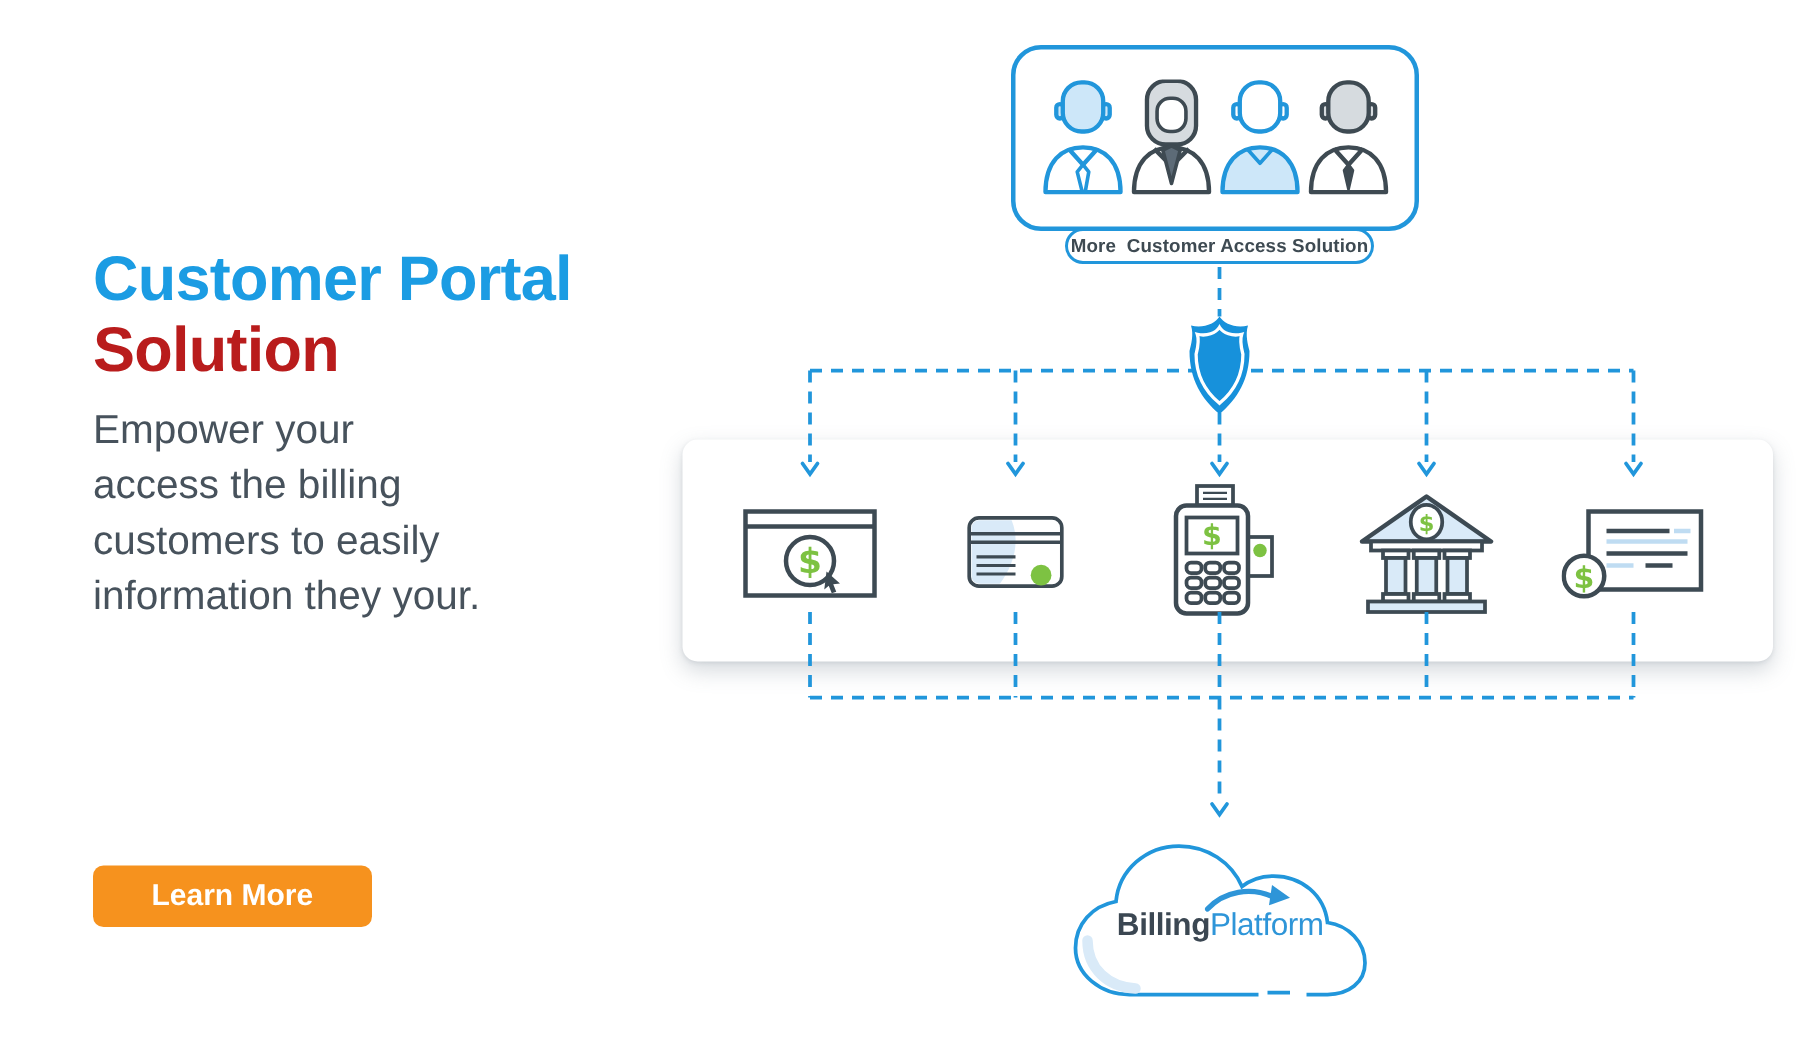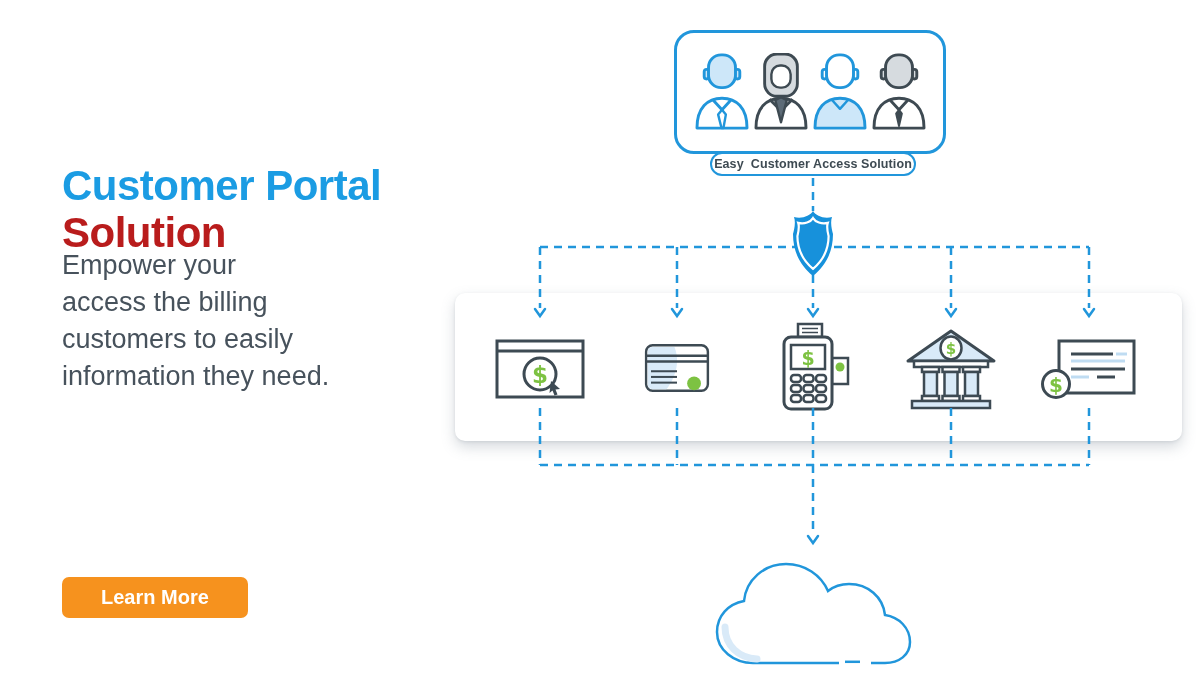--- a/index.html
+++ b/index.html
@@ -3,21 +3,21 @@
 <meta charset="utf-8">
 <style>
   html,body{margin:0;padding:0;background:#fff;}
   .canvas{position:relative;width:1200px;height:700px;background:#fff;overflow:hidden;
           font-family:"Liberation Sans",sans-serif;border-radius:21px;}
   
   .hero-title{position:absolute;left:62px;top:134px;font-size:42px;font-weight:700;
               line-height:47px;letter-spacing:-0.5px;}
   .hero-title .t1{color:#1B9CE3;display:block;}
   .hero-title .t2{color:#b91c1c;display:block;}
-  .hero-desc{position:absolute;left:62px;top:247px;font-size:27px;line-height:37px;
+  .hero-desc{position:absolute;left:62px;top:268px;font-size:27px;line-height:37px;
              color:#47525C;font-weight:400;}
   .cta{position:absolute;left:62px;top:577px;background:#F6921E;color:#fff;border:none;
        font-family:"Liberation Sans",sans-serif;font-size:20px;font-weight:700;
        padding:9px 39px;border-radius:7px;cursor:pointer;}
   
   .panel{position:absolute;left:674px;top:30px;width:272px;height:124px;background:#fff;
          border:3px solid #2196DB;border-radius:20px;box-sizing:border-box;}
   .people-row{display:flex;justify-content:center;align-items:flex-end;gap:1px;padding-top:20px;}
   .badge{position:absolute;left:710px;top:152px;width:206px;height:24px;background:#fff;
          border:2.5px solid #2196DB;border-radius:14px;box-sizing:border-box;z-index:5;
@@ -43,21 +43,21 @@
 
   <h1 class="hero-title">
     <span class="t1">Customer Portal</span>
     <span class="t2">Solution</span>
   </h1>
 
   <div class="hero-desc">
     <div>Empower your</div>
     <div>access the billing</div>
     <div>customers to easily</div>
-    <div>information they need.</div>
+    <div>information they your.</div>
   </div>
 
   <button class="cta">Learn More</button>
 
   <svg class="connectors" viewBox="0 0 1200 700">
     <g stroke="#2196DB" stroke-width="2.5" fill="none">
 
       <path d="M813,178 V211" stroke-dasharray="8 6"></path>
 
       <path d="M540,247 H1089" stroke-dasharray="8 6"></path>
@@ -129,21 +129,21 @@
           <path d="M4,78 C4,57 15,47 30,47 C45,47 56,57 56,78 Z" fill="#fff"></path>
           <path d="M20,48 L30,59 L40,48" fill="none"></path>
           <path d="M30,59 L27,63 L30,76 L33,63 Z" fill="#3E4A52" stroke-width="2"></path>
         </g>
       </svg>
 
     </div>
   </div>
 
   <div class="badge">
-    <span>Easy  Customer Access Solution</span>
+    <span>More  Customer Access Solution</span>
   </div>
 
   <svg class="shield" viewBox="0 0 64 72">
     <path d="M32,3 C35,8 43,11 51,9 C49,15 51,22 52,26 C52,45 44,58 32,68 C20,58 12,45 12,26 C13,22 15,15 13,9 C21,11 29,8 32,3 Z" fill="#1791DB"></path>
     <path d="M32,3 C35,8 43,11 51,9 C49,15 51,22 52,26 C52,45 44,58 32,68 C20,58 12,45 12,26 C13,22 15,15 13,9 C21,11 29,8 32,3 Z" fill="none" stroke="#fff" stroke-width="2.8" transform="translate(32,35.5) scale(0.78) translate(-32,-35.5)"></path>
   </svg>
 
   <div class="card"></div>
 
   <svg class="pm-icon" style="left:494px;top:338px;" width="92" height="62" viewBox="0 0 92 62">
@@ -234,15 +234,24 @@
     <text x="15" y="47" text-anchor="middle" dominant-baseline="central" font-family="DejaVu Sans, sans-serif" font-size="20" font-weight="bold" fill="#7DC242">$</text>
   </svg>
 
   <div class="cloud">
     <svg width="225" height="132" viewBox="0 0 225 132">
       <path d="M52,114 C33,114 16,101 16,83 C16,67 27,55 43,52 C45,31 63,15 85,15 C104,15 120,26 127,42 C132,38 140,35 148,35 C167,35 182,48 184,66 C198,68 209,79 209,93 C209,106 198,114 184,114 Z" fill="#fff" stroke="#2196DB" stroke-width="2.5"></path>
       <path d="M24,78 C24,97 38,109 56,110" fill="none" stroke="#D9EAF8" stroke-width="7" stroke-linecap="round"></path>
       <rect x="138" y="109" width="32" height="10" fill="#fff"></rect>
       <path d="M144,112.8 L159,112.8" stroke="#2196DB" stroke-width="2.5"></path>
     </svg>
+    <div class="cloud-logo">
+      <span class="logo-wrap">
+        <svg class="logo-swoosh" width="58" height="20" viewBox="0 0 58 20">
+          <path d="M2,17 C13,5 31,2 46,9" fill="none" stroke="#2E95D8" stroke-width="3.5" stroke-linecap="round"></path>
+          <polygon points="45,1 57,9.5 43,14.5" fill="#2E95D8"></polygon>
+        </svg>
+        <span class="logo-b">Billing</span><span class="logo-p">Platform</span>
+      </span>
+    </div>
   </div>
 
 </div>
 
 </body></html>

